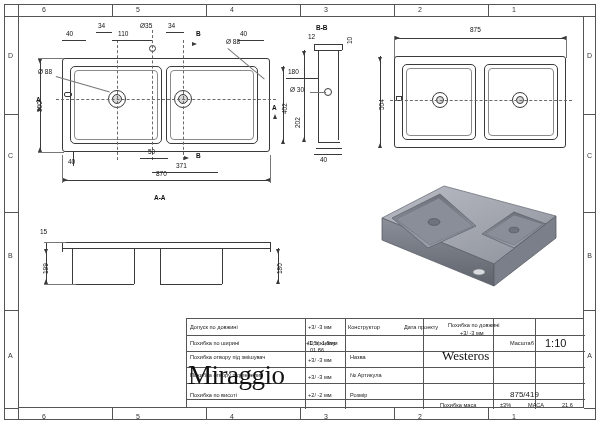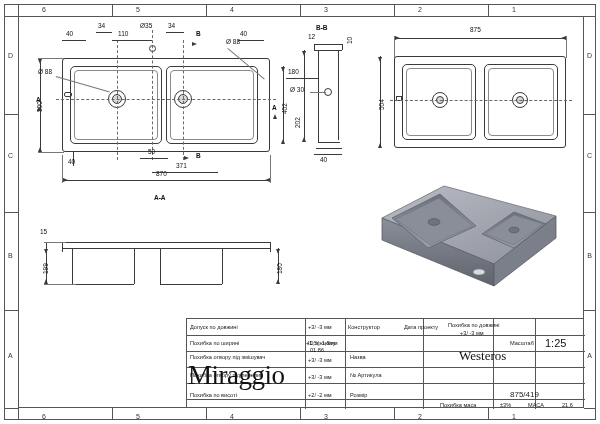--- a/index.html
+++ b/index.html
@@ -337,24 +337,24 @@
   <div class="tcell" style="left:308px;top:392px;">+2/ -2 мм</div>
 
   <div class="tcell" style="left:348px;top:324px;">Конструктор</div>
   <div class="tcell" style="left:404px;top:324px;">Дата проектy</div>
   <div class="tcell" style="left:448px;top:322px;">Похибка по довжині</div>
   <div class="tcell" style="left:460px;top:330px;">+3/ -3 мм</div>
 
   <div class="tcell" style="left:308px;top:340px;">ID проекту</div>
   <div class="tcell" style="left:310px;top:347px;">01 86</div>
   <div class="tcell" style="left:510px;top:340px;">Масштаб</div>
-  <div class="scale" style="left:545px;top:337px;">1:25</div>
+  <div class="scale" style="left:545px;top:337px;">1:10</div>
 
   <div class="tcell" style="left:350px;top:354px;">Назва</div>
-  <div class="model" style="left:442px;top:348px;margin-left:17px;">Westeros</div>
+  <div class="model" style="left:442px;top:348px;">Westeros</div>
 
   <div class="tcell" style="left:350px;top:372px;">№ Артикулa</div>
 
   <div class="tcell" style="left:350px;top:392px;">Розмір</div>
   <div class="tcell" style="left:510px;top:390px;font-size:8px;">875/419</div>
 
   <div class="tcell" style="left:440px;top:402px;">Похибка маса</div>
   <div class="tcell" style="left:500px;top:402px;">±3%</div>
   <div class="tcell" style="left:528px;top:402px;">МАСА</div>
   <div class="tcell" style="left:562px;top:402px;">21,6</div>

